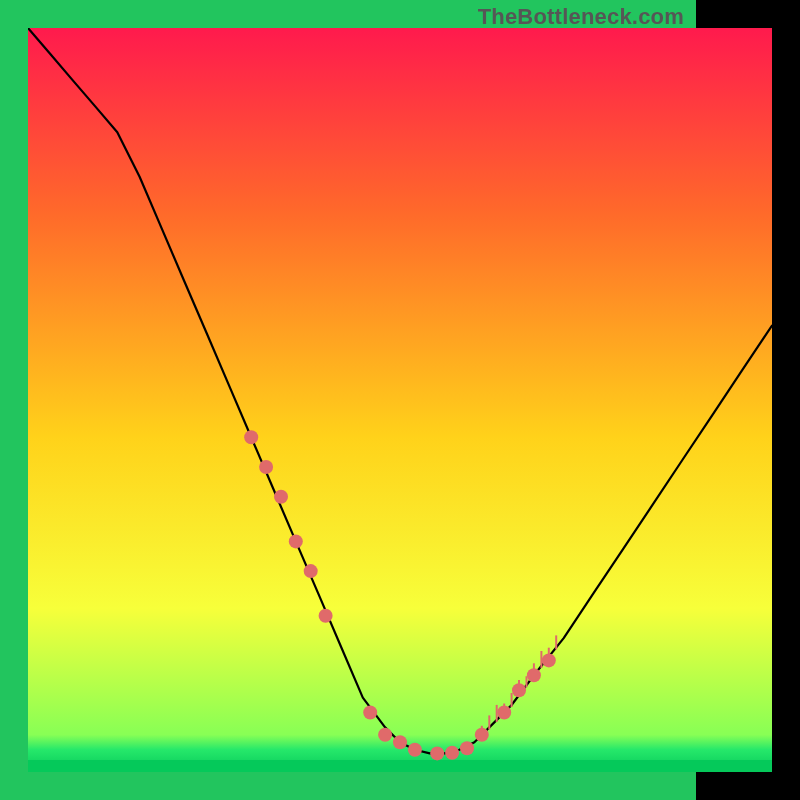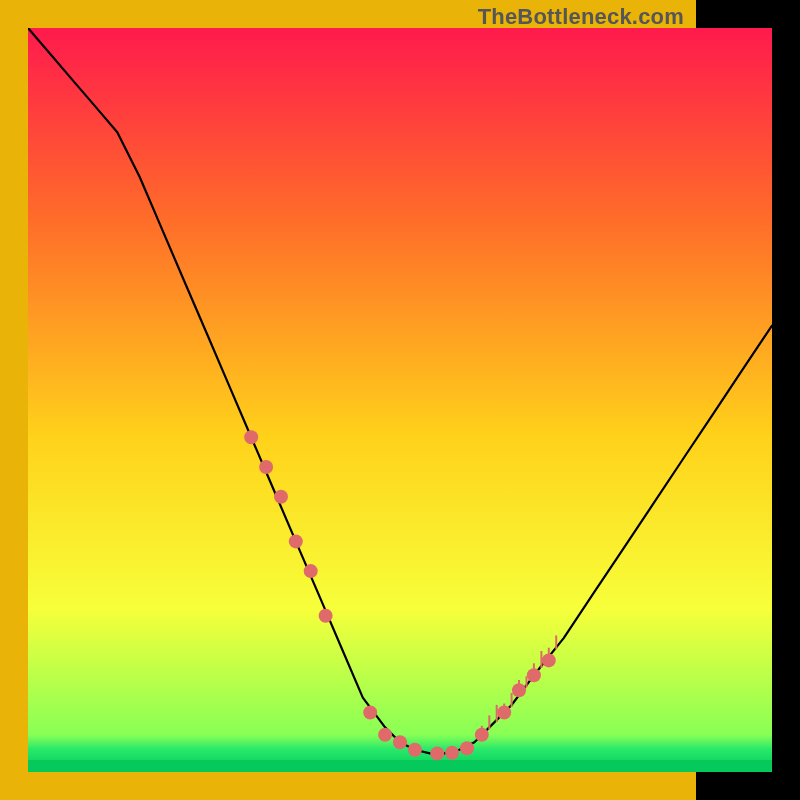--- a/index.html
+++ b/index.html
@@ -9,21 +9,21 @@
     height: 800px;
     background: #000;
     overflow: hidden;
   }
   .frame {
     position: absolute;
     top: 0;
     left: 0;
     width: 696px;
     height: 800px;
-    background: #eab308;
+    background: #22c55e;
   }
   .plot {
     position: absolute;
     top: 28px;
     left: 28px;
     width: 744px;
     height: 744px;
   }
   .watermark {
     position: absolute;

